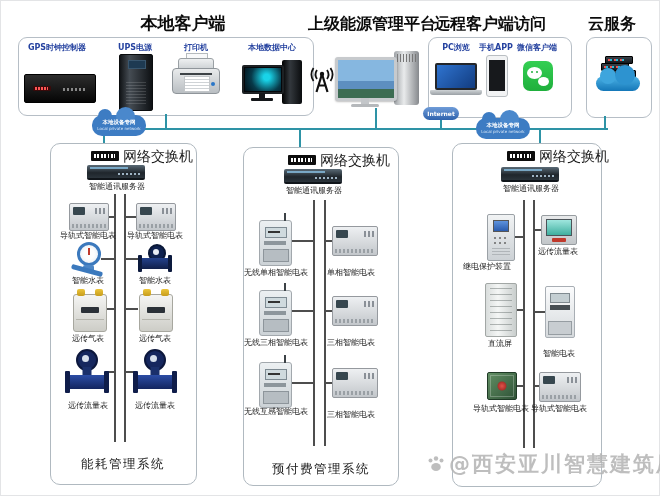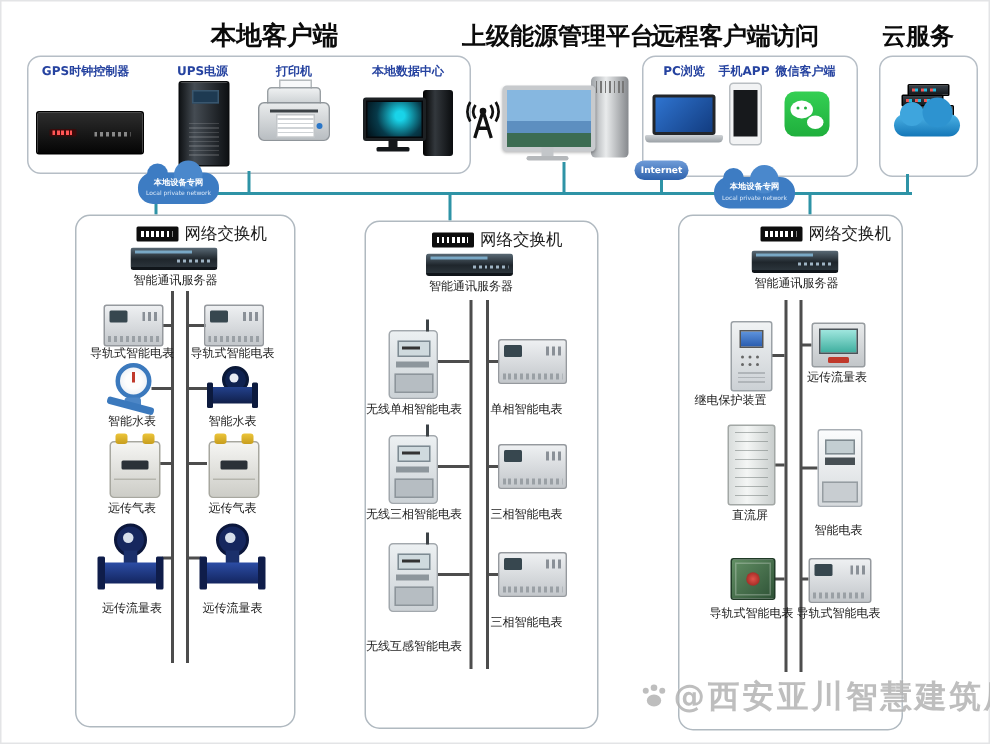--- a/index.html
+++ b/index.html
@@ -5,21 +5,21 @@
   html,body{margin:0;padding:0}
   body{width:660px;height:496px;position:relative;background:#fff;overflow:hidden;
        font-family:"DejaVu Sans","Liberation Sans",sans-serif;color:#111}
   .frame{position:absolute;inset:0;border:1px solid #e3e4e6;pointer-events:none}
   .abs{position:absolute}
   .hdr{position:absolute;transform:translateX(-50%);font-size:16px;font-weight:bold;color:#0b0b0b;white-space:nowrap}
   .panel{position:absolute;background:#fff;border:1px solid #b6bec6;border-radius:9px}
   .bigbox{position:absolute;background:#fff;border:1.5px solid #b0b9c0;border-radius:10px}
   .blabel{position:absolute;transform:translateX(-50%);font-size:8px;font-weight:bold;color:#2643a0;white-space:nowrap}
   .clabel{position:absolute;transform:translateX(-50%);font-size:8px;color:#1c1c1c;white-space:nowrap}
-  .slabel{position:absolute;font-size:11px;color:#1c1c1c;white-space:nowrap;line-height:10px}
+  .slabel{position:absolute;font-size:14px;color:#1c1c1c;white-space:nowrap;line-height:10px}
   .title{position:absolute;transform:translateX(-50%);font-size:12.5px;color:#222;letter-spacing:1.5px;white-space:nowrap}
   .tline{position:absolute;background:#2e93a6}
   .bus{position:absolute;width:1.5px;background:#4d4d4d}
   .stub{position:absolute;height:1.5px;background:#4d4d4d}
   
   .badge-internet{position:absolute;width:36px;height:13px;border-radius:7px;z-index:6;
     background:linear-gradient(#6f9cd8,#2e62ad);color:#fff;font-size:6px;font-weight:bold;
     text-align:center;line-height:13px}
   .cloudbadge{position:absolute;width:54px;height:21px;background:#3d7cc3;border-radius:10px;color:#fff;text-align:center;z-index:5}
   .cloudbadge::before{content:"";position:absolute;left:6px;top:-6px;width:14px;height:14px;border-radius:50%;background:#3d7cc3}
@@ -342,20 +342,21 @@
         <i></i>
       </div>
       <div class="neck"></div>
       <div class="pipe"></div>
       <div class="f1"></div>
       <div class="f2"></div>
     </div>
   <div class="clabel" style="left:37px;top:256px">远传流量表</div>
   <div class="clabel" style="left:104px;top:256px">远传流量表</div>
 
+  <div class="title" style="left:72px;top:312px">能耗管理系统</div>
 </div>
 
 <div class="bigbox" style="left:243px;top:147px;width:154px;height:337px">
   <div class="switch-chip" style="left:44px;top:7px">
       <i></i>
     </div>
   <div class="slabel" style="left:76px;top:7px">网络交换机</div>
   <div class="server-chip" style="left:40px;top:21px;width:58px;height:13px">
       <i></i>
       <b></b>
@@ -409,23 +410,24 @@
         <i></i>
       </div>
       <div class="band"></div>
       <div class="cover"></div>
     </div>
   <div class="din" style="left:88px;top:220px;width:44px;height:28px">
       <div class="scr"></div>
       <div class="dots"></div>
       <div class="term"></div>
     </div>
-  <div class="clabel" style="left:32px;top:277px">无线互感智能电表</div>
+  <div class="clabel" style="left:32px;top:258px">无线互感智能电表</div>
   <div class="clabel" style="left:107px;top:261px">三相智能电表</div>
 
+  <div class="title" style="left:77px;top:313px">预付费管理系统</div>
 </div>
 
 <div class="bigbox" style="left:452px;top:143px;width:148px;height:342px">
   <div class="switch-chip" style="left:54px;top:7px">
       <i></i>
     </div>
   <div class="slabel" style="left:86px;top:7px">网络交换机</div>
   <div class="server-chip" style="left:48px;top:23px;width:58px;height:13px">
       <i></i>
       <b></b>

